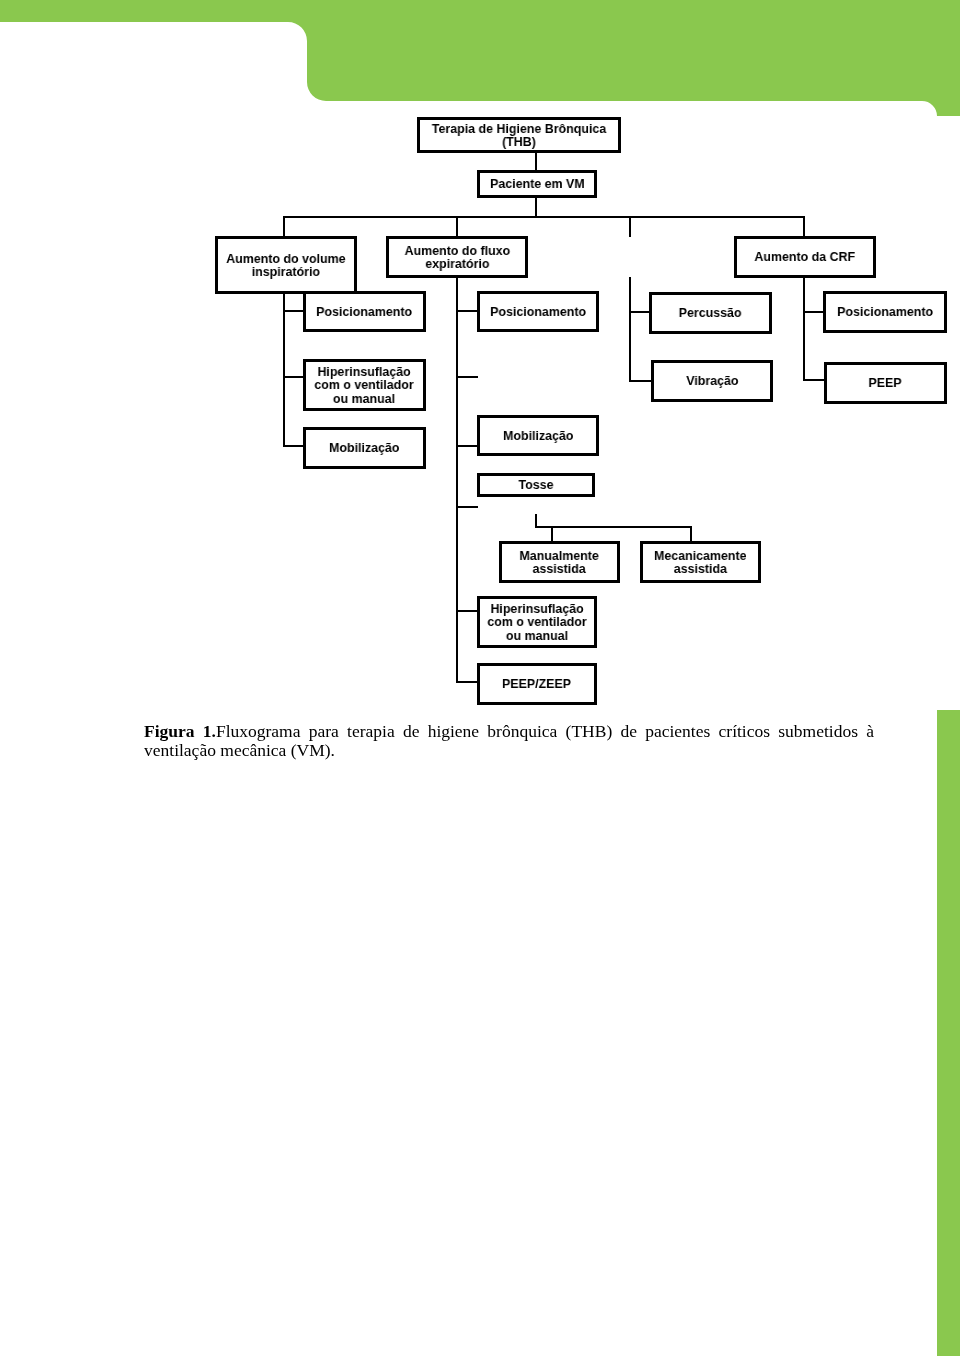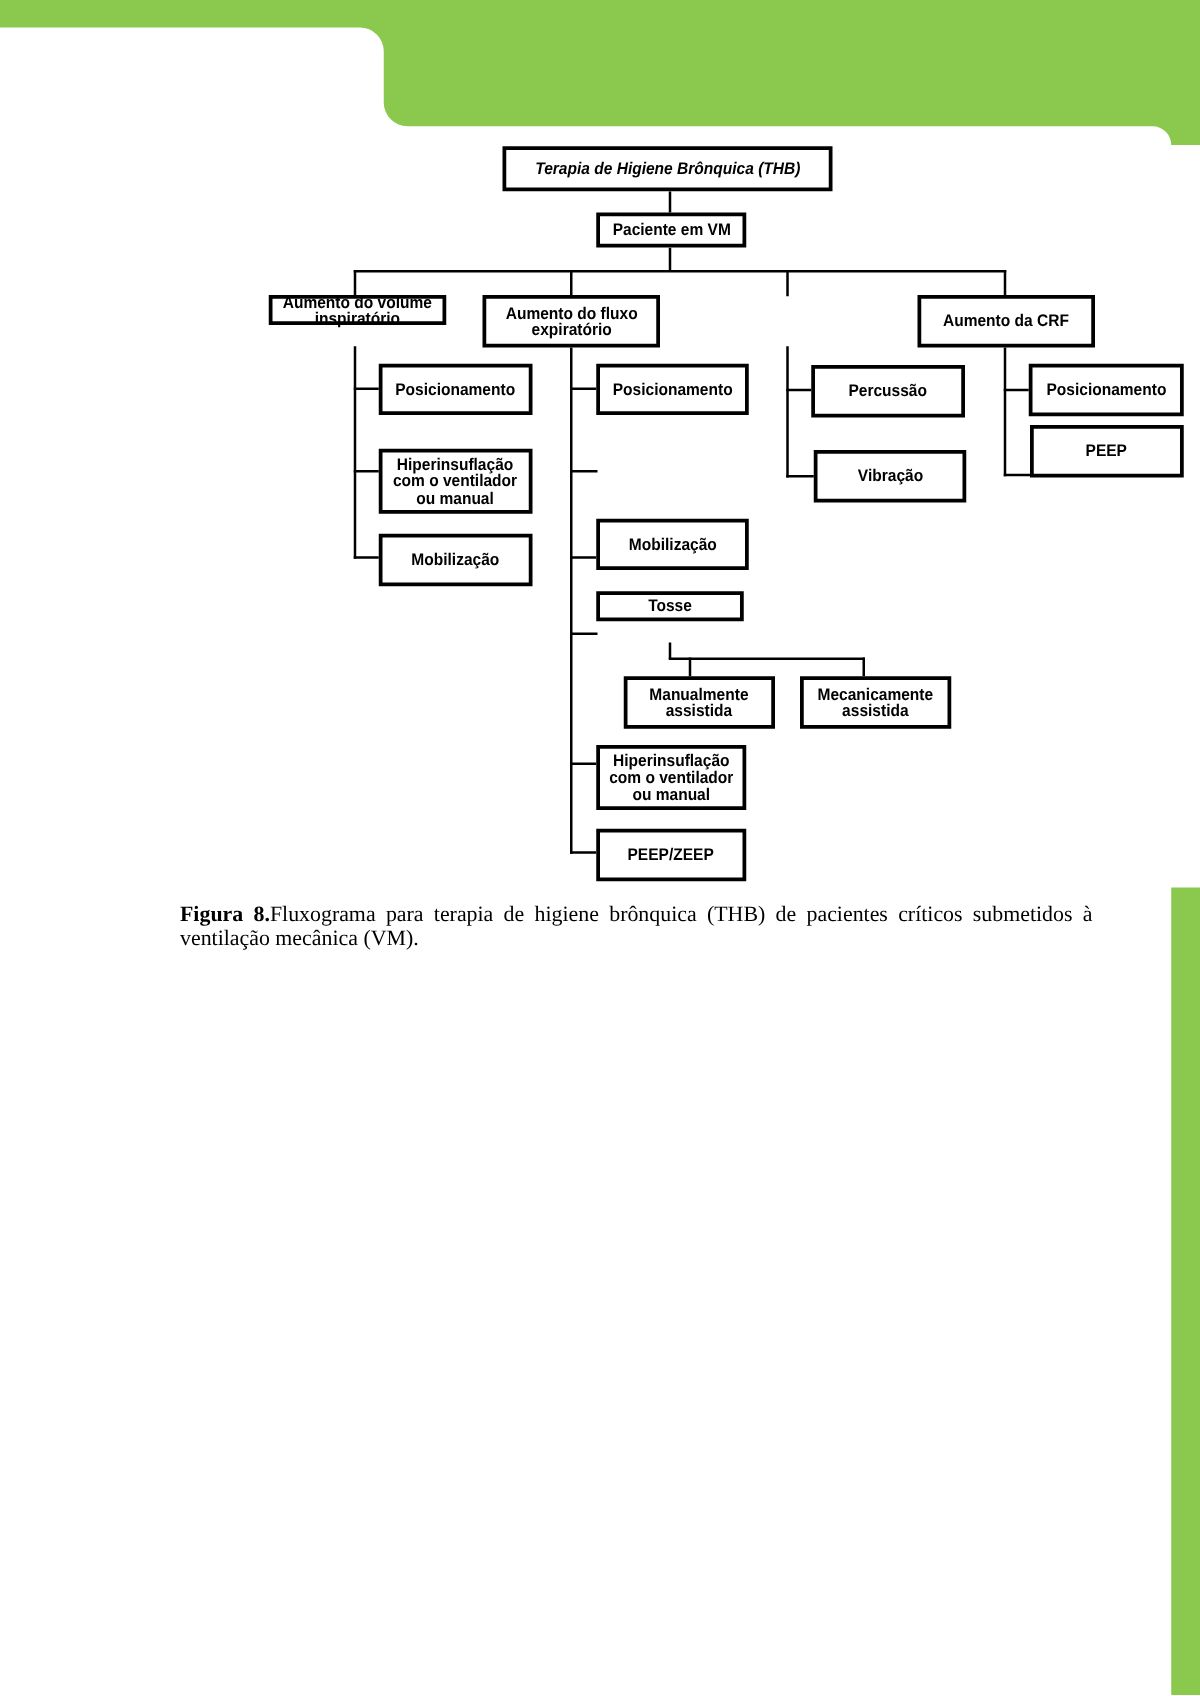--- a/index.html
+++ b/index.html
@@ -66,27 +66,27 @@
     <div class="ln" style="left:629px;top:311px;width:21px;height:2px;"></div>
     <div class="ln" style="left:629px;top:380px;width:23px;height:2px;"></div>
     <div class="ln" style="left:803px;top:311px;width:22px;height:2px;"></div>
     <div class="ln" style="left:803px;top:379px;width:22px;height:2px;"></div>
 
     <div class="ln" style="left:535px;top:514px;width:2px;height:13px;"></div>
     <div class="ln" style="left:535px;top:526px;width:157px;height:2px;"></div>
     <div class="ln" style="left:551px;top:526px;width:2px;height:16px;"></div>
     <div class="ln" style="left:690px;top:526px;width:2px;height:16px;"></div>
 
-    <div class="bx" style="left:402px;top:117px;width:264px;height:36px;font-style:italic;">
+    <div class="bx" style="left:417px;top:117px;width:204px;height:36px;">
         <span>Terapia de Higiene Brônquica (THB)</span>
       </div>
     <div class="bx" style="left:477px;top:170px;width:120px;height:28px;">
         <span>Paciente em VM</span>
       </div>
-    <div class="bx ml" style="left:215px;top:236px;width:142px;height:24px;">
+    <div class="bx ml" style="left:215px;top:236px;width:142px;height:58px;">
         <span>Aumento do volume
 inspiratório</span>
       </div>
     <div class="bx ml" style="left:386px;top:236px;width:142px;height:42px;">
         <span>Aumento do fluxo
 expiratório</span>
       </div>
     <div class="bx" style="left:734px;top:236px;width:142px;height:42px;">
         <span>Aumento da CRF</span>
       </div>
@@ -128,19 +128,19 @@
       </div>
     <div class="bx" style="left:649px;top:292px;width:123px;height:42px;align-items:center;">
         <span>Percussão</span>
       </div>
     <div class="bx" style="left:651px;top:360px;width:122px;height:42px;">
         <span>Vibração</span>
       </div>
     <div class="bx" style="left:823px;top:291px;width:124px;height:42px;">
         <span>Posicionamento</span>
       </div>
-    <div class="bx" style="left:824px;top:340px;width:123px;height:42px;">
+    <div class="bx" style="left:824px;top:362px;width:123px;height:42px;">
         <span>PEEP</span>
       </div>
   </div>
 
-  <div class="cap"><b>Figura 8.</b><span>Fluxograma para terapia de higiene brônquica (THB) de pacientes críticos submetidos à ventilação mecânica (VM).</span></div>
+  <div class="cap"><b>Figura 1.</b><span>Fluxograma para terapia de higiene brônquica (THB) de pacientes críticos submetidos à ventilação mecânica (VM).</span></div>
 </div>
 
 </body></html>

